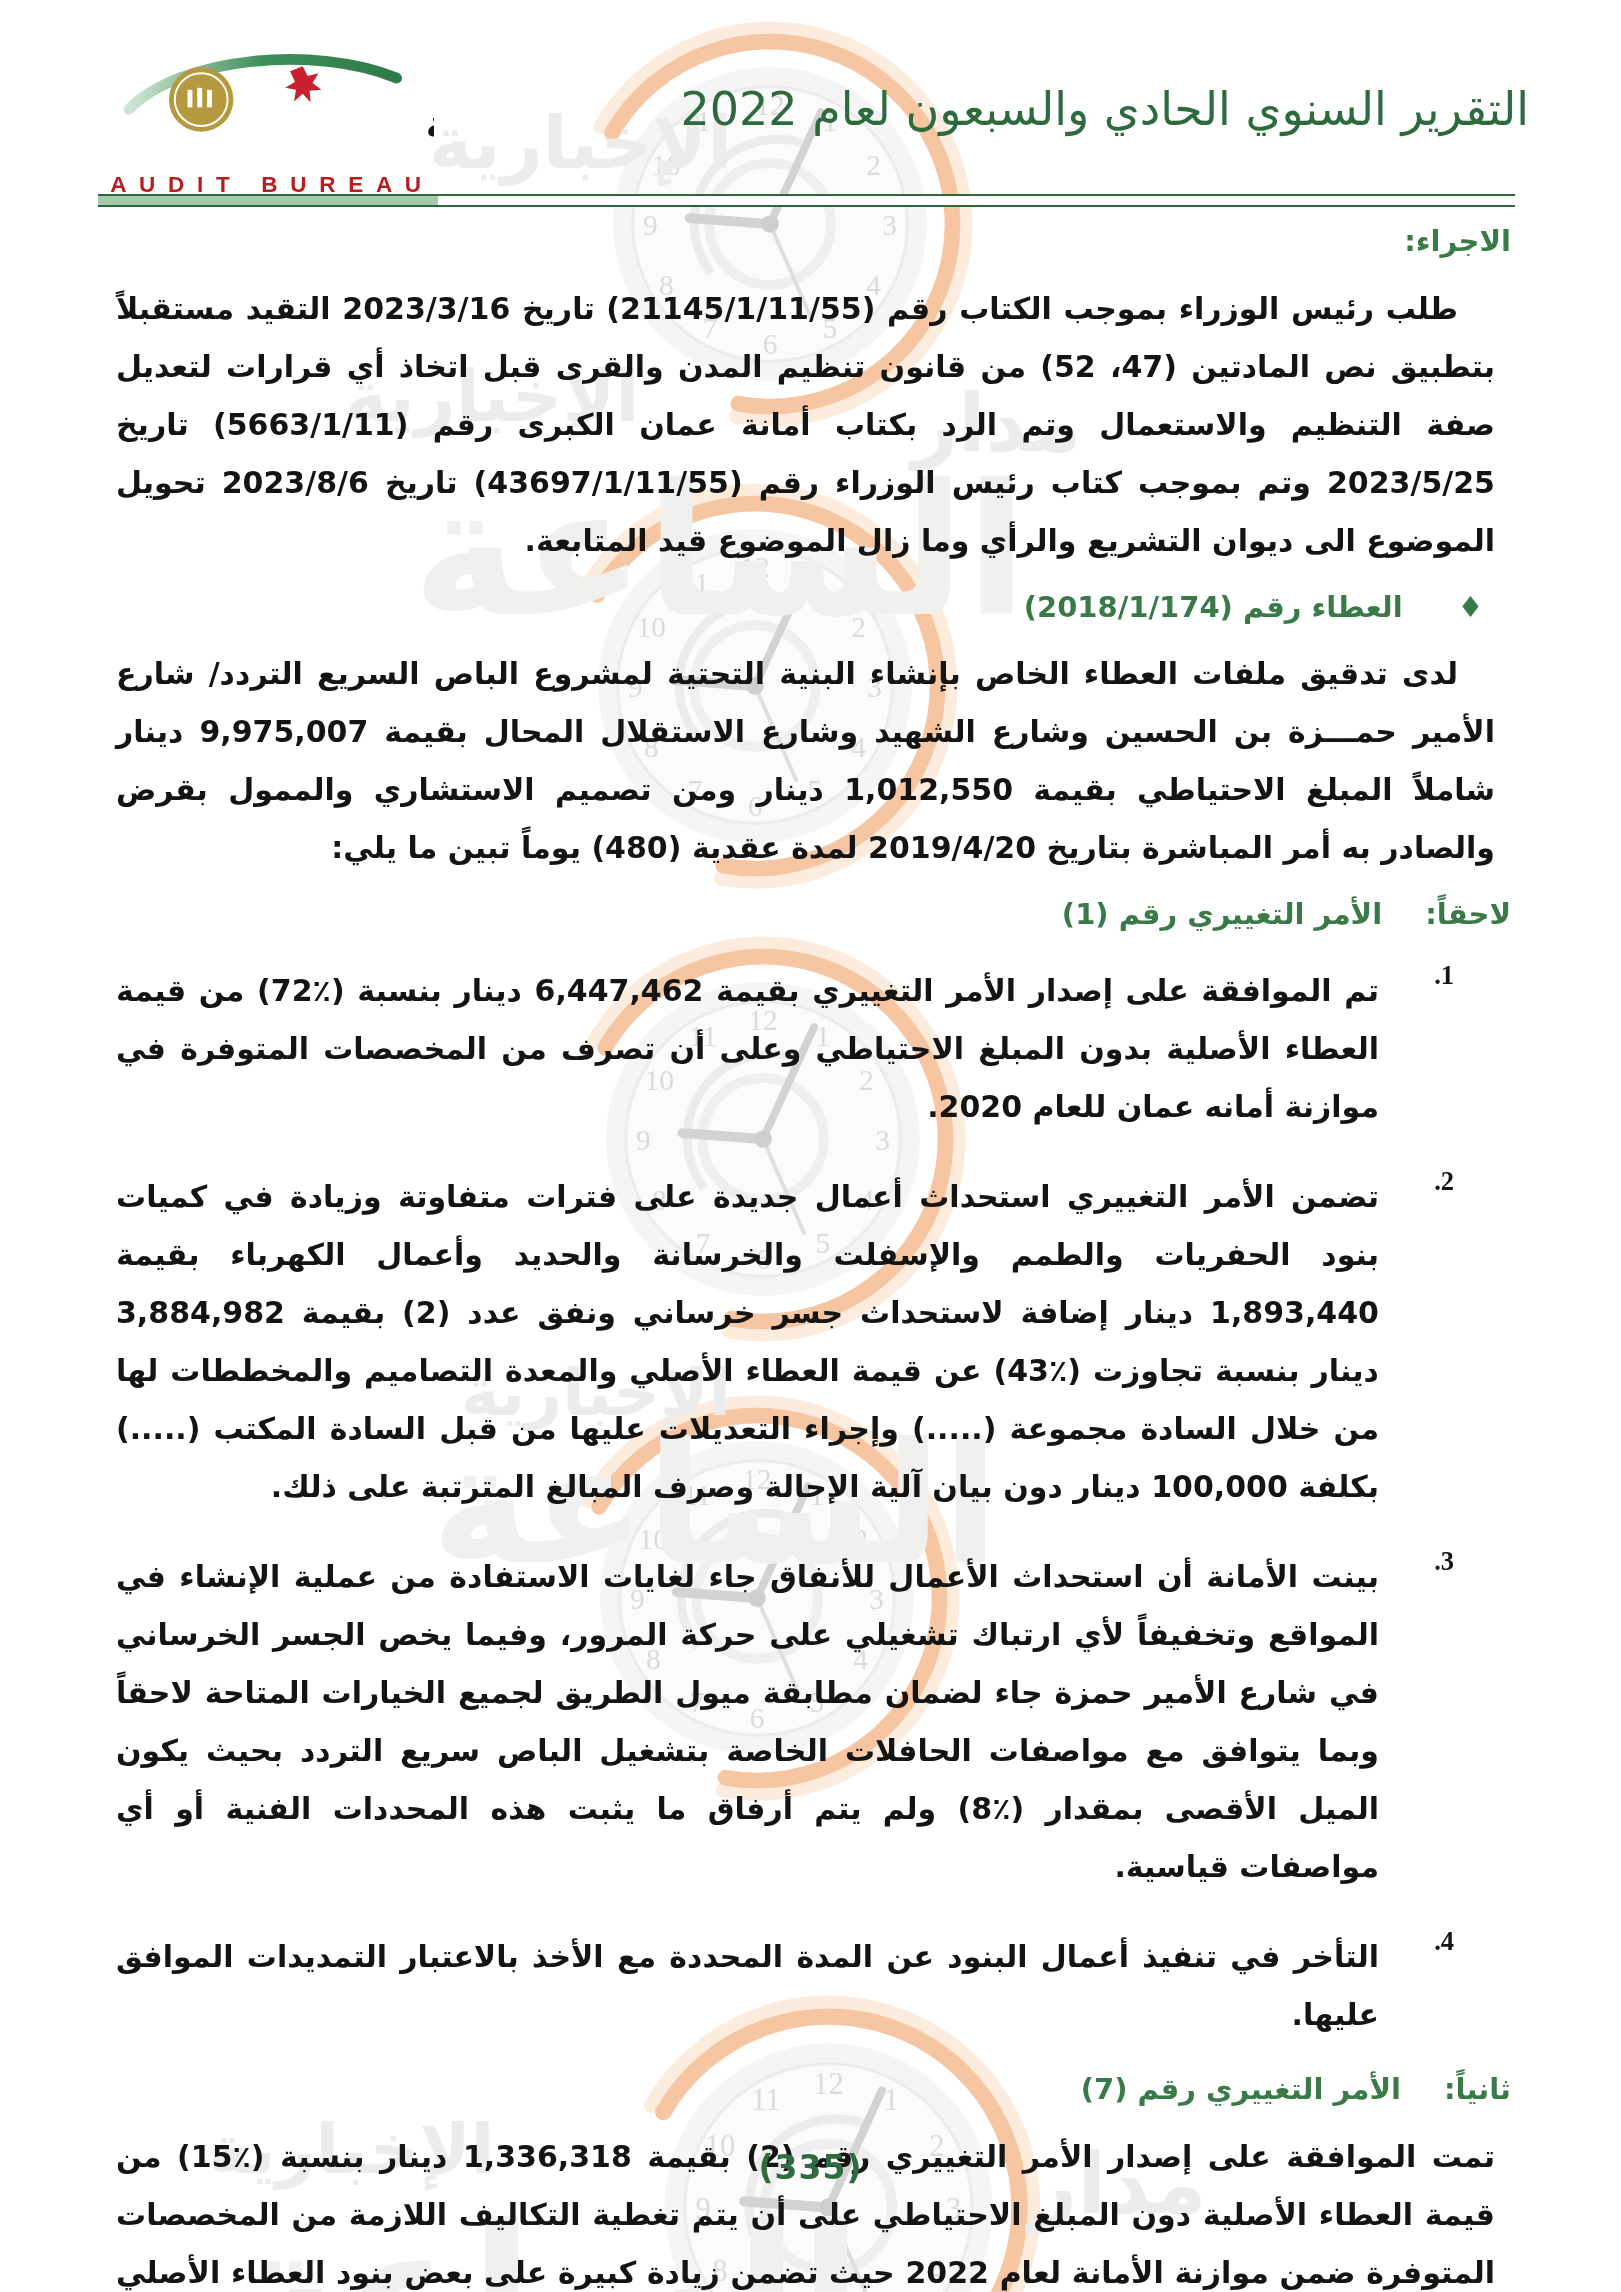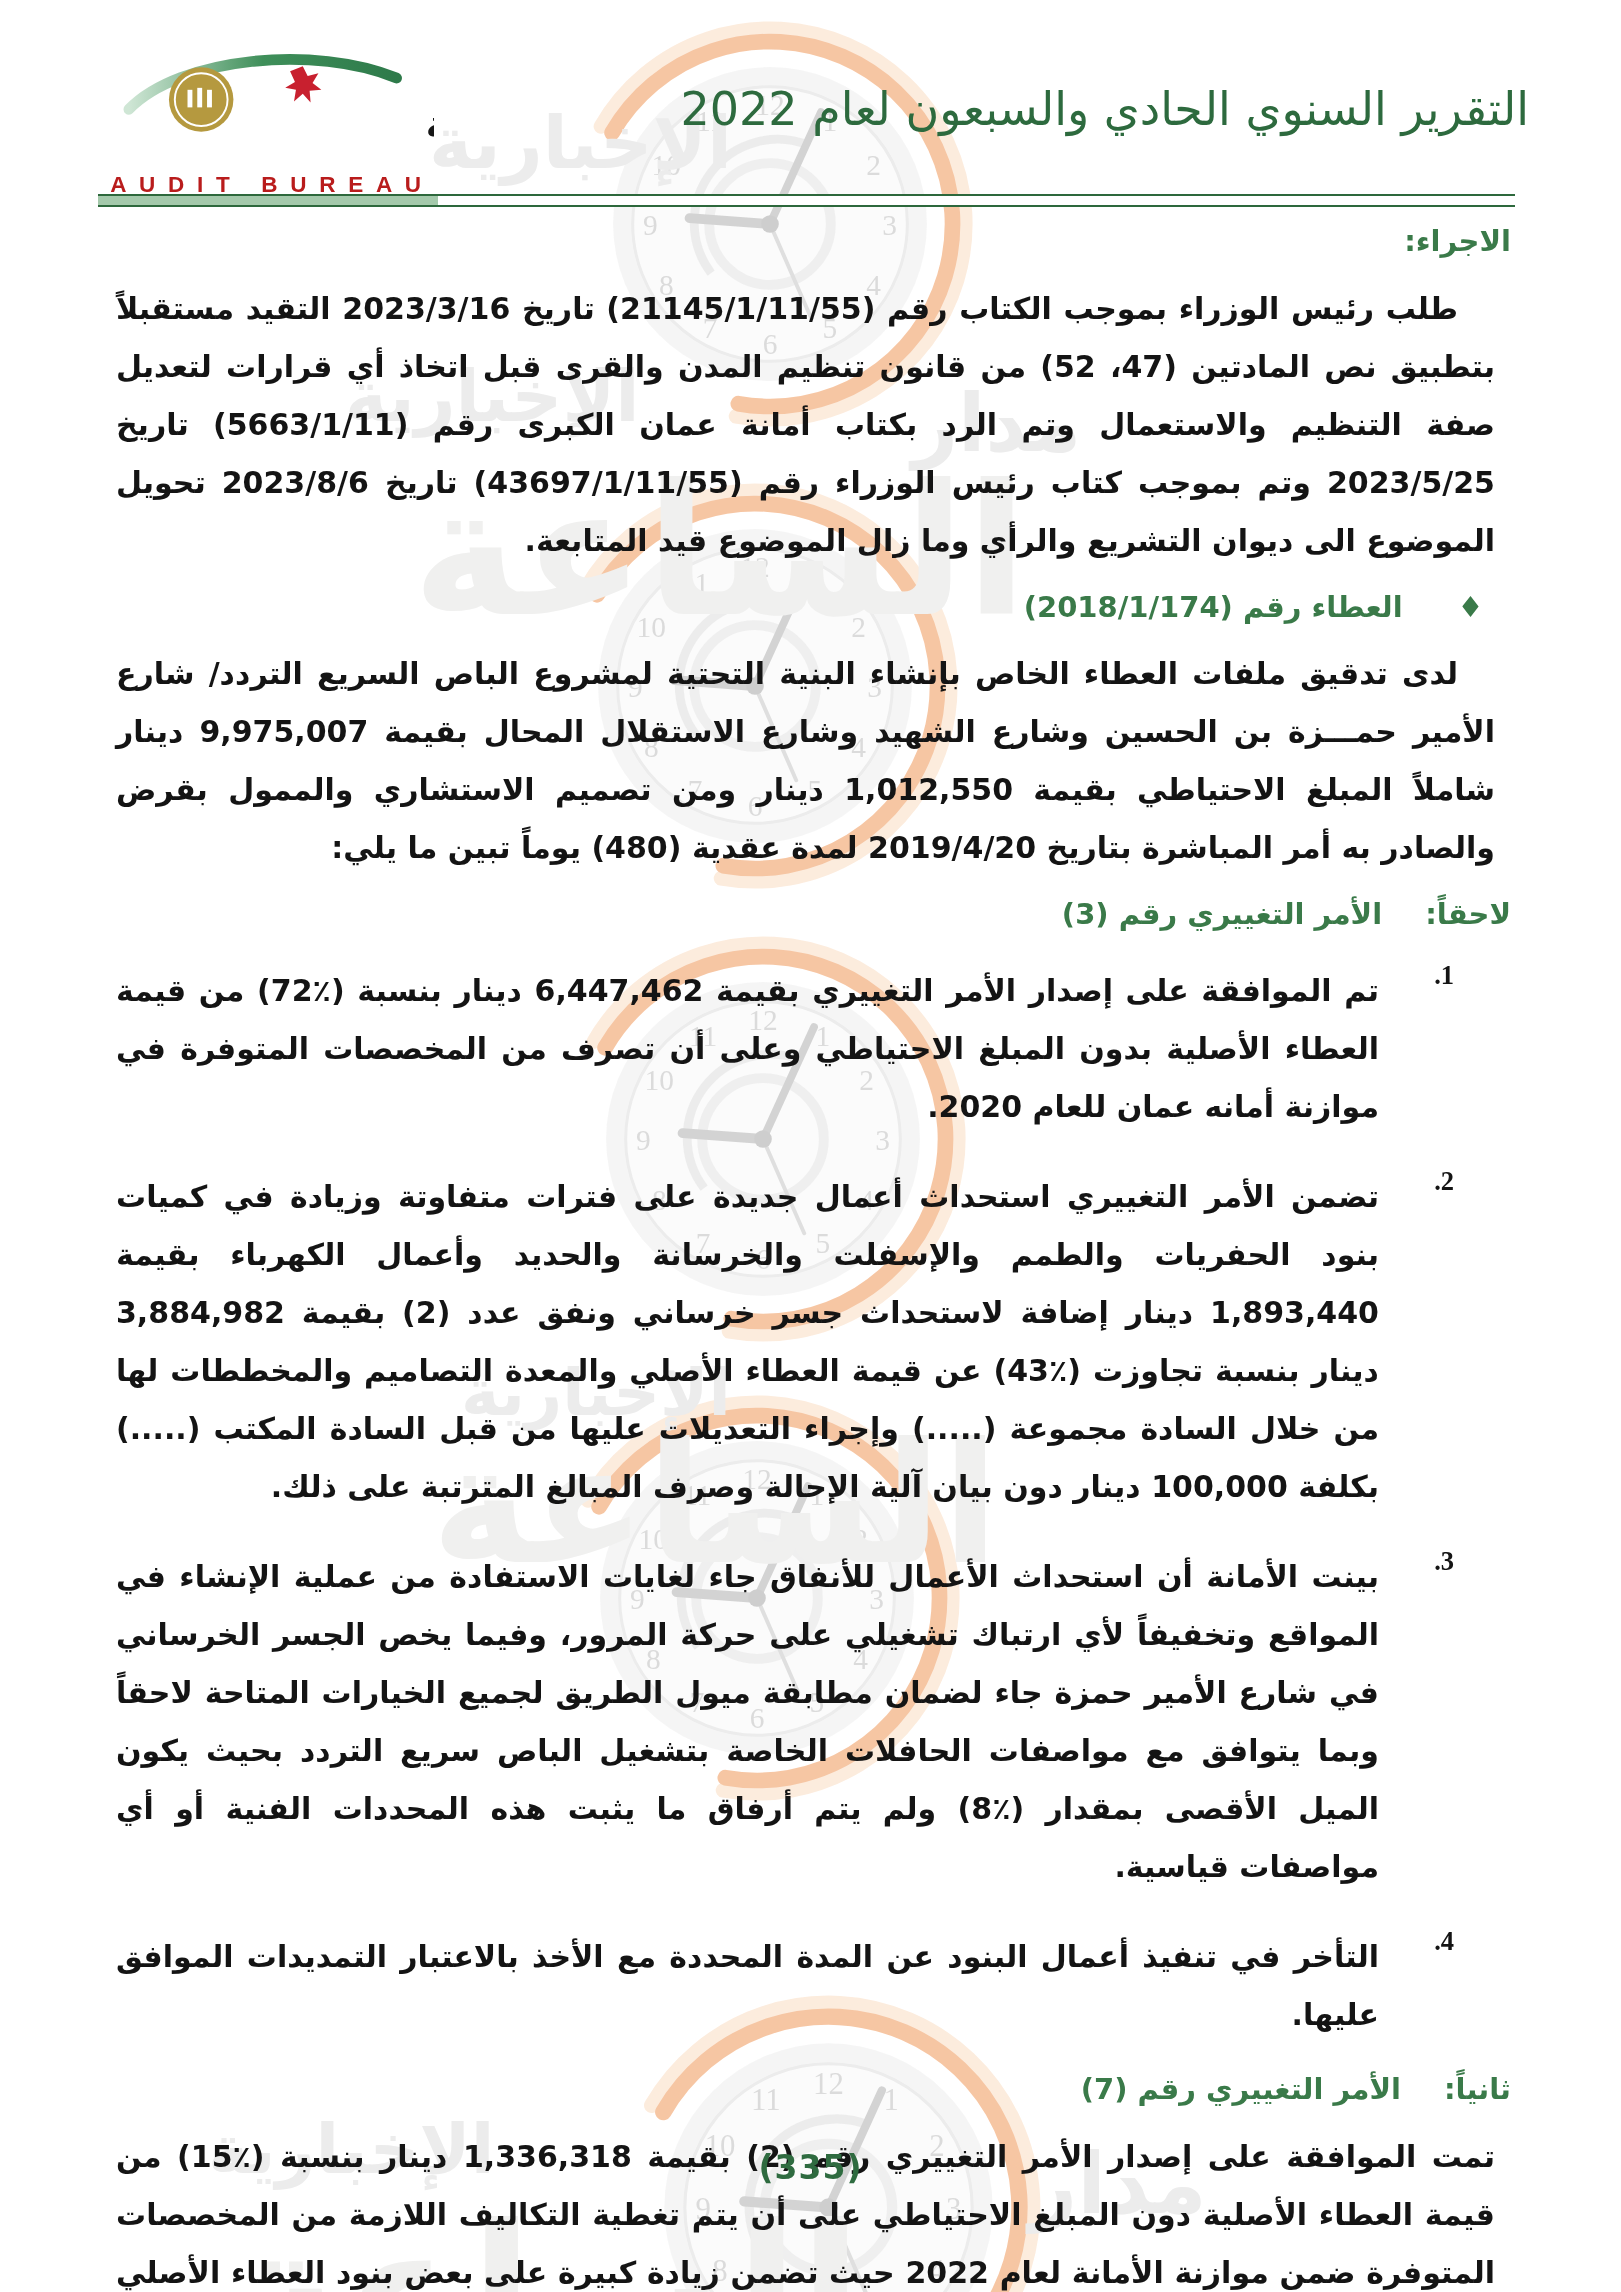--- a/index.html
+++ b/index.html
@@ -197,21 +197,21 @@
     <p class="body p-indent p1">طلب رئيس الوزراء بموجب الكتاب رقم (21145/1/11/55) تاريخ 2023/3/16 التقيد مستقبلاً بتطبيق نص المادتين (47، 52) من قانون تنظيم المدن والقرى قبل اتخاذ أي قرارات لتعديل صفة التنظيم والاستعمال وتم الرد بكتاب أمانة عمان الكبرى رقم (5663/1/11) تاريخ 2023/5/25 وتم بموجب كتاب رئيس الوزراء رقم (43697/1/11/55) تاريخ 2023/8/6 تحويل الموضوع الى ديوان التشريع والرأي وما زال الموضوع قيد المتابعة.</p>
 
     <div class="bullet-head green">
       <span class="diamond">♦</span>
       <span>العطاء رقم (2018/1/174)</span>
     </div>
     <p class="body p-indent p2">لدى تدقيق ملفات العطاء الخاص بإنشاء البنية التحتية لمشروع الباص السريع التردد/ شارع الأمير حمـــزة بن الحسين وشارع الشهيد وشارع الاستقلال المحال بقيمة 9,975,007 دينار شاملاً المبلغ الاحتياطي بقيمة 1,012,550 دينار ومن تصميم الاستشاري والممول بقرض والصادر به أمر المباشرة بتاريخ 2019/4/20 لمدة عقدية (480) يوماً تبين ما يلي:</p>
 
     <div class="sub-head green">
       <span>لاحقاً:</span>
-      <span>الأمر التغييري رقم (3)</span>
+      <span>الأمر التغييري رقم (1)</span>
     </div>
 
     <ol class="co-list">
       <li class="co-item">
         <div class="li-num">1.</div>
         <p class="body li-text">تم الموافقة على إصدار الأمر التغييري بقيمة 6,447,462 دينار بنسبة (٪72) من قيمة العطاء الأصلية بدون المبلغ الاحتياطي وعلى أن تصرف من المخصصات المتوفرة في موازنة أمانه عمان للعام 2020.</p>
       </li>
       <li class="co-item">
         <div class="li-num">2.</div>
         <p class="body li-text">تضمن الأمر التغييري استحداث أعمال جديدة على فترات متفاوتة وزيادة في كميات بنود الحفريات والطمم والإسفلت والخرسانة والحديد وأعمال الكهرباء بقيمة 1,893,440 دينار إضافة لاستحداث جسر خرساني ونفق عدد (2) بقيمة 3,884,982 دينار بنسبة تجاوزت (٪43) عن قيمة العطاء الأصلي والمعدة التصاميم والمخططات لها من خلال السادة مجموعة (.....) وإجراء التعديلات عليها من قبل السادة المكتب (.....) بكلفة 100,000 دينار دون بيان آلية الإحالة وصرف المبالغ المترتبة على ذلك.</p>

